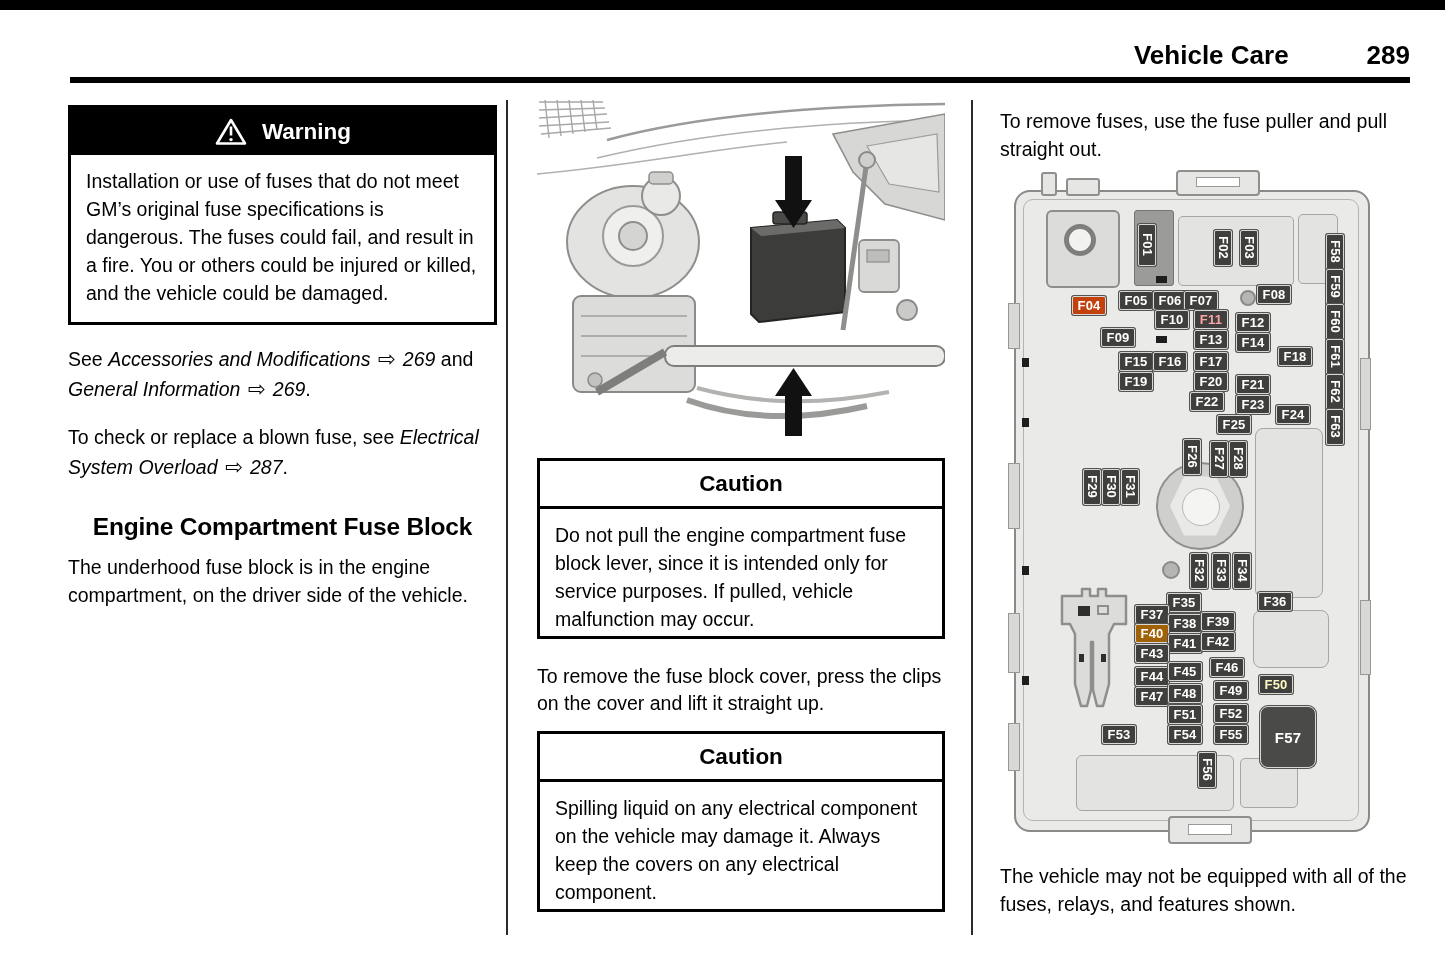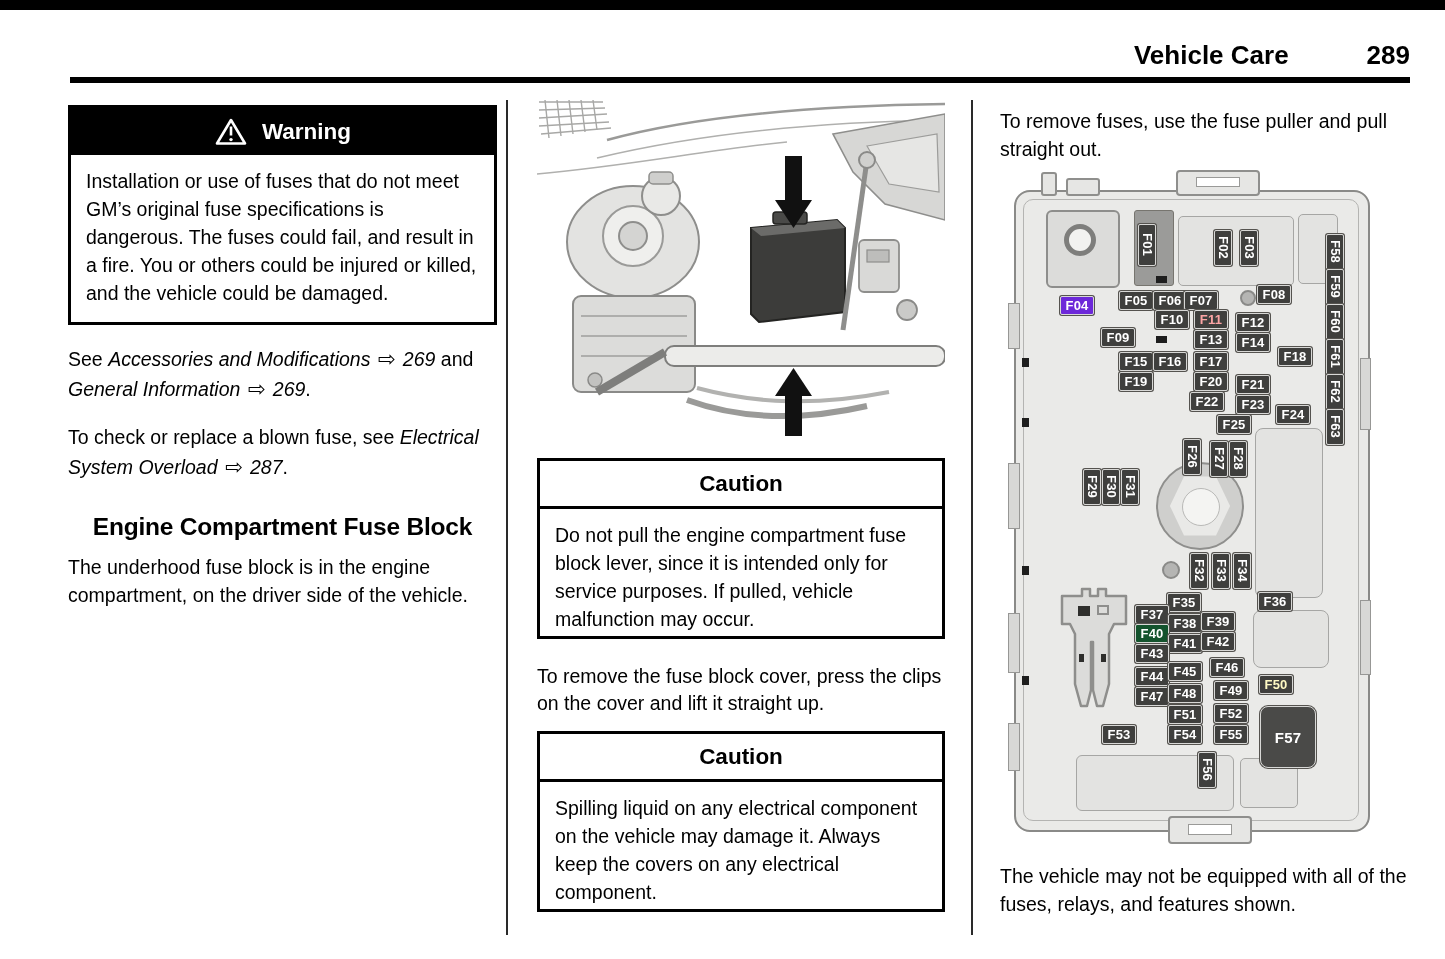--- a/index.html
+++ b/index.html
@@ -224,21 +224,21 @@
         <rect x="44" y="22" width="10" height="8" fill="none" stroke="#8e8e8c" stroke-width="2"></rect>
         <rect x="25" y="70" width="5" height="8" fill="#2e2e2c"></rect>
         <rect x="47" y="70" width="5" height="8" fill="#2e2e2c"></rect>
       </svg>
     </div>
 
     <div style="position:absolute;left:0;top:0;width:368px;height:690px;">
         <div class="fuse fuse-v" style="left: 130px; top: 56px; height: 42px; background: rgb(63, 63, 61); color: rgb(255, 255, 255);">F01</div>
         <div class="fuse fuse-v" style="left: 206px; top: 62px; background: rgb(63, 63, 61); color: rgb(255, 255, 255);">F02</div>
         <div class="fuse fuse-v" style="left: 232px; top: 62px; background: rgb(63, 63, 61); color: rgb(255, 255, 255);">F03</div>
-        <div class="fuse fuse-h" style="left: 52px; top: 128px; background: #6d28d9; color: rgb(255, 255, 255);">F04</div>
+        <div class="fuse fuse-h" style="left: 64px; top: 128px; background: #c2410c; color: rgb(255, 255, 255);">F04</div>
         <div class="fuse fuse-h" style="left: 111px; top: 123px; background: rgb(63, 63, 61); color: rgb(255, 255, 255);">F05</div>
         <div class="fuse fuse-h" style="left: 145px; top: 123px; background: rgb(63, 63, 61); color: rgb(255, 255, 255);">F06</div>
         <div class="fuse fuse-h" style="left: 176px; top: 123px; background: rgb(63, 63, 61); color: rgb(255, 255, 255);">F07</div>
         <div class="fuse fuse-h" style="left: 249px; top: 117px; background: rgb(63, 63, 61); color: rgb(255, 255, 255);">F08</div>
         <div class="fuse fuse-h" style="left: 93px; top: 160px; background: rgb(63, 63, 61); color: rgb(255, 255, 255);">F09</div>
         <div class="fuse fuse-h" style="left: 147px; top: 142px; background: rgb(63, 63, 61); color: rgb(255, 255, 255);">F10</div>
         <div class="fuse fuse-h" style="left: 186px; top: 142px; background: rgb(63, 63, 61); color: #fca5a5;">F11</div>
         <div class="fuse fuse-h" style="left: 228px; top: 145px; background: rgb(63, 63, 61); color: rgb(255, 255, 255);">F12</div>
         <div class="fuse fuse-h" style="left: 186px; top: 162px; background: rgb(63, 63, 61); color: rgb(255, 255, 255);">F13</div>
         <div class="fuse fuse-h" style="left: 228px; top: 165px; background: rgb(63, 63, 61); color: rgb(255, 255, 255); text-align: right;">F14</div>
@@ -260,21 +260,21 @@
         <div class="fuse fuse-v" style="left: 94px; top: 301px; background: rgb(63, 63, 61); color: rgb(255, 255, 255);">F30</div>
         <div class="fuse fuse-v" style="left: 113px; top: 301px; background: rgb(63, 63, 61); color: rgb(255, 255, 255);">F31</div>
         <div class="fuse fuse-v" style="left: 182px; top: 385px; background: rgb(63, 63, 61); color: rgb(255, 255, 255);">F32</div>
         <div class="fuse fuse-v" style="left: 204px; top: 385px; background: rgb(63, 63, 61); color: rgb(255, 255, 255);">F33</div>
         <div class="fuse fuse-v" style="left: 225px; top: 385px; background: rgb(63, 63, 61); color: rgb(255, 255, 255);">F34</div>
         <div class="fuse fuse-h" style="left: 159px; top: 425px; background: rgb(63, 63, 61); color: rgb(255, 255, 255);">F35</div>
         <div class="fuse fuse-h" style="left: 250px; top: 424px; background: rgb(63, 63, 61); color: rgb(255, 255, 255);">F36</div>
         <div class="fuse fuse-h" style="left: 127px; top: 437px; background: rgb(63, 63, 61); color: rgb(255, 255, 255);">F37</div>
         <div class="fuse fuse-h" style="left: 160px; top: 446px; background: rgb(63, 63, 61); color: rgb(255, 255, 255);">F38</div>
         <div class="fuse fuse-h" style="left: 193px; top: 444px; background: rgb(63, 63, 61); color: rgb(255, 255, 255);">F39</div>
-        <div class="fuse fuse-h" style="left: 127px; top: 456px; background: #14532d; color: rgb(255, 255, 255);">F40</div>
+        <div class="fuse fuse-h" style="left: 127px; top: 456px; background: #a16207; color: rgb(255, 255, 255);">F40</div>
         <div class="fuse fuse-h" style="left: 160px; top: 466px; background: rgb(63, 63, 61); color: rgb(255, 255, 255);">F41</div>
         <div class="fuse fuse-h" style="left: 193px; top: 464px; background: rgb(63, 63, 61); color: rgb(255, 255, 255);">F42</div>
         <div class="fuse fuse-h" style="left: 127px; top: 476px; background: rgb(63, 63, 61); color: rgb(255, 255, 255);">F43</div>
         <div class="fuse fuse-h" style="left: 127px; top: 499px; background: rgb(63, 63, 61); color: rgb(255, 255, 255);">F44</div>
         <div class="fuse fuse-h" style="left: 160px; top: 494px; background: rgb(63, 63, 61); color: rgb(255, 255, 255);">F45</div>
         <div class="fuse fuse-h" style="left: 202px; top: 490px; background: rgb(63, 63, 61); color: rgb(255, 255, 255);">F46</div>
         <div class="fuse fuse-h" style="left: 127px; top: 519px; background: rgb(63, 63, 61); color: rgb(255, 255, 255);">F47</div>
         <div class="fuse fuse-h" style="left: 160px; top: 516px; background: rgb(63, 63, 61); color: rgb(255, 255, 255);">F48</div>
         <div class="fuse fuse-h" style="left: 206px; top: 513px; background: rgb(63, 63, 61); color: rgb(255, 255, 255);">F49</div>
         <div class="fuse fuse-h" style="left: 251px; top: 507px; background: rgb(63, 63, 61); color: #fef9c3;">F50</div>

